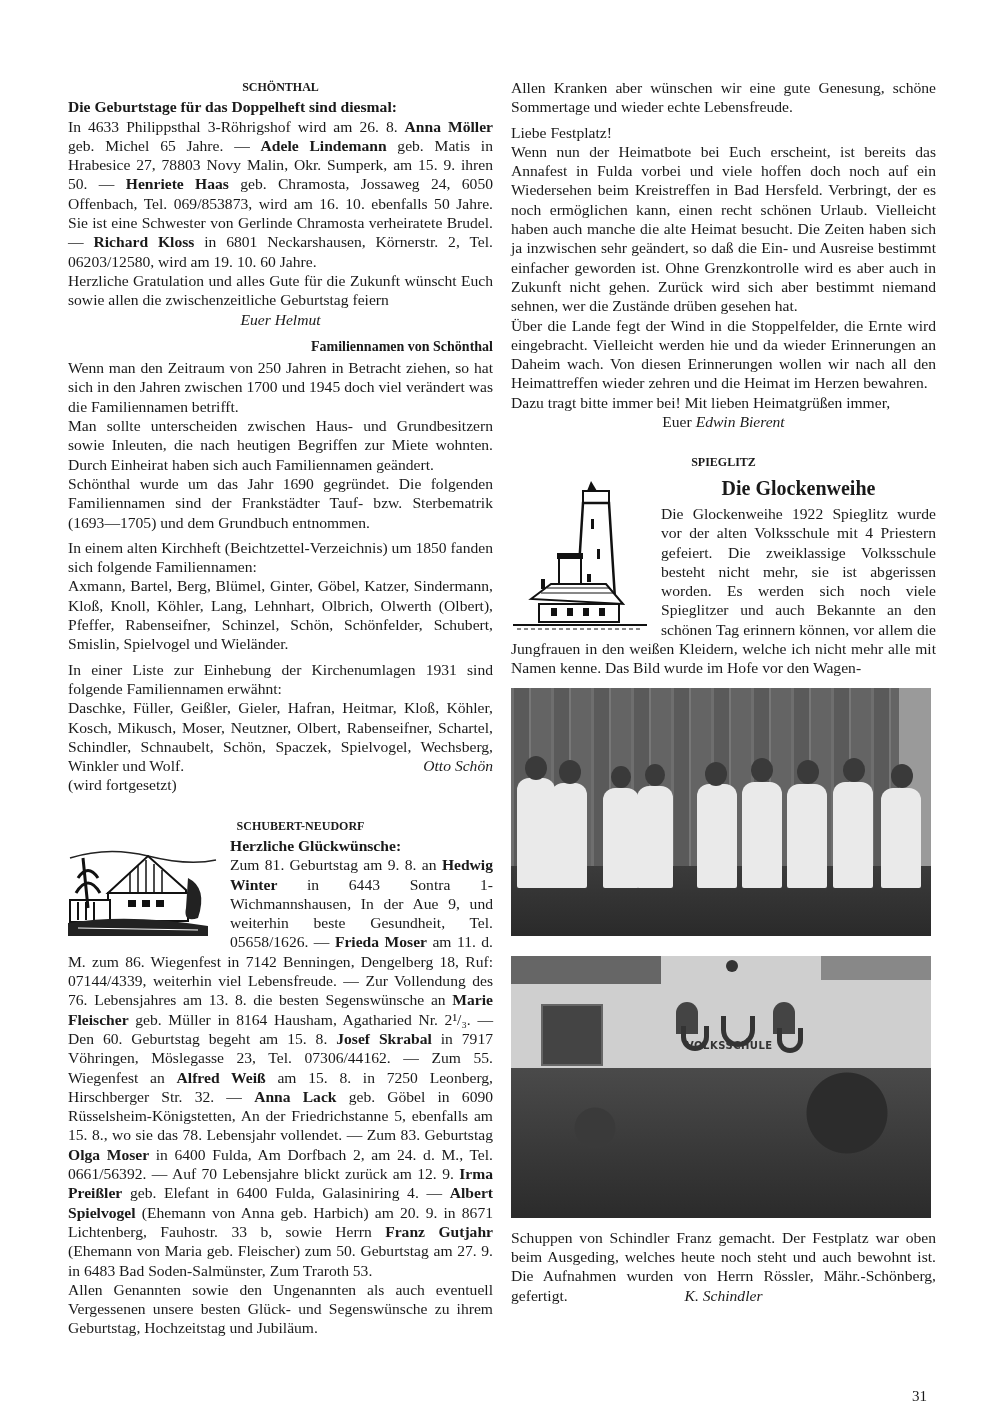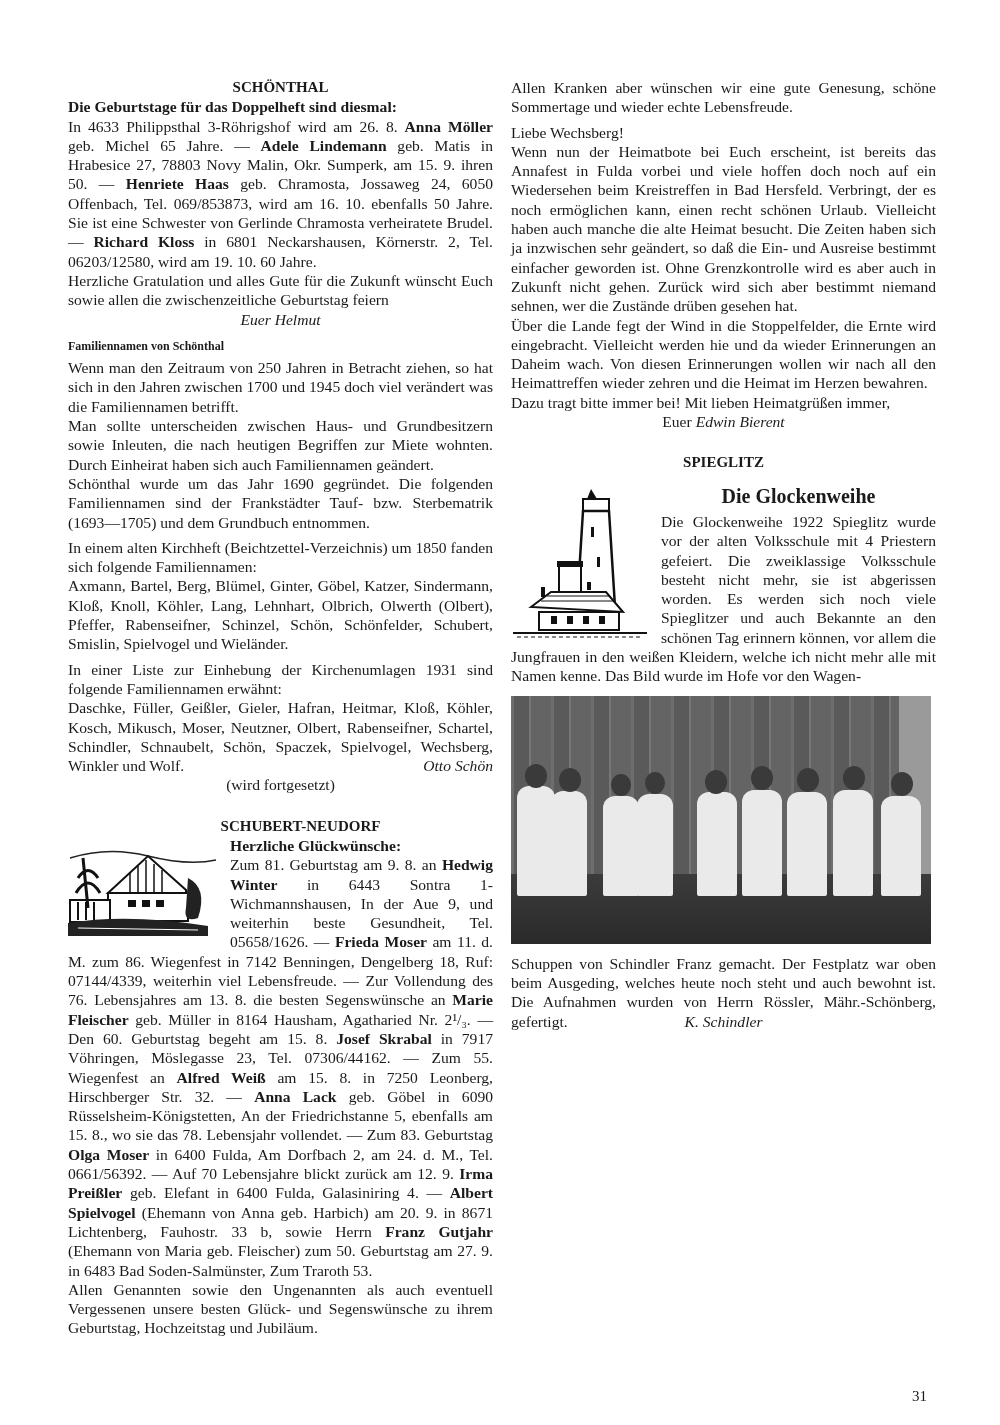--- a/index.html
+++ b/index.html
@@ -3,27 +3,27 @@
 <meta charset="utf-8">
 <style>
   html,body{margin:0;padding:0;background:#fff;}
   body{width:1000px;height:1425px;position:relative;overflow:hidden;
        font-family:"Liberation Serif","DejaVu Serif",serif;color:#1a1a1a;}
   .col{position:absolute;top:78px;width:425px;font-size:15.6px;line-height:19.3px;}
   .col.left{left:68px;}
   .col.right{left:511px;}
   p{margin:0;text-align:justify;}
   .gap{margin-top:6px;}
-  .sec{font-weight:bold;text-align:center;font-size:15px;margin:0;}
-  .subhead{font-weight:bold;text-align:left;font-size:12px;margin:8px 0 2px;}
+  .sec{font-weight:bold;text-align:center;font-size:12px;margin:0;}
+  .subhead{font-weight:bold;text-align:right;font-size:14px;margin:8px 0 2px;}
   .bold-lead{font-weight:bold;}
   b{font-weight:bold;}
   .sig{text-align:center;font-style:italic;}
   .sig .plain{font-style:normal;}
-  .center{text-align:center;}
+  .center{text-align:left;}
   .inline-sig{float:right;font-style:italic;}
   .figure-left{float:left;margin:2px 12px 2px 0;}
   .big-title{font-weight:bold;font-size:20px;text-align:center;margin:2px 0 6px;}
   .photo{position:relative;width:420px;background:#555;overflow:hidden;}
   .photo1{height:248px;margin-top:10px;
      background:
        repeating-linear-gradient(90deg,#6e6e6e 0 3px,#5a5a5a 3px 18px,#777 18px 20px,#646464 20px 40px);}
   .photo1 .floor{position:absolute;left:0;right:0;bottom:0;height:70px;background:linear-gradient(#3b3b3b,#2a2a2a);}
   .photo1 .people{position:absolute;left:6px;right:6px;top:60px;height:140px;}
   .person{position:absolute;background:#eaeaea;border-radius:12px 12px 2px 2px;}
@@ -96,30 +96,30 @@
       <path d="M10 90 L130 92" stroke="#fff" stroke-width="1"></path>
     </svg>
   </div>
   <p class="bold-lead">Herzliche Glückwünsche:</p>
   <p>Zum 81. Geburtstag am 9. 8. an <b>Hedwig Winter</b> in 6443 Sontra 1-Wichmannshausen, In der Aue 9, und weiterhin beste Gesundheit, Tel. 05658/1626. — <b>Frieda Moser</b> am 11. d. M. zum 86. Wiegenfest in 7142 Benningen, Dengelberg 18, Ruf: 07144/4339, weiterhin viel Lebensfreude. — Zur Vollendung des 76. Lebensjahres am 13. 8. die besten Segenswünsche an <b>Marie Fleischer</b> geb. Müller in 8164 Hausham, Agatharied Nr. 2¹/₃. — Den 60. Geburtstag begeht am 15. 8. <b>Josef Skrabal</b> in 7917 Vöhringen, Möslegasse 23, Tel. 07306/44162. — Zum 55. Wiegenfest an <b>Alfred Weiß</b> am 15. 8. in 7250 Leonberg, Hirschberger Str. 32. — <b>Anna Lack</b> geb. Göbel in 6090 Rüsselsheim-Königstetten, An der Friedrichstanne 5, ebenfalls am 15. 8., wo sie das 78. Lebensjahr vollendet. — Zum 83. Geburtstag <b>Olga Moser</b> in 6400 Fulda, Am Dorfbach 2, am 24. d. M., Tel. 0661/56392. — Auf 70 Lebensjahre blickt zurück am 12. 9. <b>Irma Preißler</b> geb. Elefant in 6400 Fulda, Galasiniring 4. — <b>Albert Spielvogel</b> (Ehemann von Anna geb. Harbich) am 20. 9. in 8671 Lichtenberg, Fauhostr. 33 b, sowie Herrn <b>Franz Gutjahr</b> (Ehemann von Maria geb. Fleischer) zum 50. Geburtstag am 27. 9. in 6483 Bad Soden-Salmünster, Zum Traroth 53.</p>
   <p>Allen Genannten sowie den Ungenannten als auch eventuell Vergessenen unsere besten Glück- und Segenswünsche zu ihrem Geburtstag, Hochzeitstag und Jubiläum.</p>
 </div>
 
 <div class="col right">
   <p>Allen Kranken aber wünschen wir eine gute Genesung, schöne Sommertage und wieder echte Lebensfreude.</p>
-  <p class="gap">Liebe Wechsberg!</p>
+  <p class="gap">Liebe Festplatz!</p>
   <p>Wenn nun der Heimatbote bei Euch erscheint, ist bereits das Annafest in Fulda vorbei und viele hoffen doch noch auf ein Wiedersehen beim Kreistreffen in Bad Hersfeld. Verbringt, der es noch ermöglichen kann, einen recht schönen Urlaub. Vielleicht haben auch manche die alte Heimat besucht. Die Zeiten haben sich ja inzwischen sehr geändert, so daß die Ein- und Ausreise bestimmt einfacher geworden ist. Ohne Grenzkontrolle wird es aber auch in Zukunft nicht gehen. Zurück wird sich aber bestimmt niemand sehnen, wer die Zustände drüben gesehen hat.</p>
   <p>Über die Lande fegt der Wind in die Stoppelfelder, die Ernte wird eingebracht. Vielleicht werden hie und da wieder Erinnerungen an Daheim wach. Von diesen Erinnerungen wollen wir nach all den Heimattreffen wieder zehren und die Heimat im Herzen bewahren.</p>
   <p>Dazu tragt bitte immer bei! Mit lieben Heimatgrüßen immer,</p>
   <p class="sig">
     <span class="plain">Euer</span>
     <span>Edwin Bierent</span>
   </p>
 
-  <h2 class="sec" style="margin-top:22px;margin-bottom:14px;">SPIEGLITZ</h2>
+  <h2 class="sec" style="margin-top:22px;margin-bottom:6px;">SPIEGLITZ</h2>
 
   <div class="figure-left" style="margin-top:0;">
     <svg class="sketch" width="138" height="155" viewBox="0 0 138 155">
       <polygon points="80,2 76,12 86,12" fill="#111"></polygon>
       <rect x="72" y="12" width="26" height="12" fill="#fff" stroke="#111" stroke-width="2"></rect>
       <polygon points="72,24 98,24 104,120 66,120" fill="#fff" stroke="#111" stroke-width="2.5"></polygon>
       <g fill="#111">
           <rect x="80" y="40" width="3" height="10"></rect>
           <rect x="86" y="70" width="3" height="10"></rect>
           <rect x="76" y="95" width="4" height="8"></rect>
@@ -164,18 +164,31 @@
       <div class="head" style="left:234px;top:10px;width:22px;height:24px;"></div>
       <div class="person" style="left:270px;top:36px;width:40px;height:104px;"></div>
       <div class="head" style="left:280px;top:12px;width:22px;height:24px;"></div>
       <div class="person" style="left:316px;top:34px;width:40px;height:106px;"></div>
       <div class="head" style="left:326px;top:10px;width:22px;height:24px;"></div>
       <div class="person" style="left:364px;top:40px;width:40px;height:100px;"></div>
       <div class="head" style="left:374px;top:16px;width:22px;height:24px;"></div>
     </div>
   </div>
 
+  <div class="photo photo2">
+    <div class="roof"></div>
+    <div class="roof2"></div>
+    <div class="dot"></div>
+    <div class="window"></div>
+    <div class="arch" style="left:165px;"></div>
+    <div class="arch" style="left:262px;"></div>
+    <div class="garland" style="left:170px;top:70px;width:18px;height:20px;"></div>
+    <div class="garland" style="left:210px;top:60px;width:24px;height:26px;"></div>
+    <div class="garland" style="left:266px;top:72px;width:16px;height:20px;"></div>
+    <div class="sign">VOLKSSCHULE</div>
+    <div class="crowd"></div>
+  </div>
 
   <p style="margin-top:10px;">Schuppen von Schindler Franz gemacht. Der Festplatz war oben beim Ausgeding, welches heute noch steht und auch bewohnt ist. Die Aufnahmen wurden von Herrn Rössler, Mähr.-Schönberg, gefertigt.</p>
   <p class="sig" style="margin-top:-19px;">K. Schindler</p>
 </div>
 
 <div class="page-number">31</div>
 
 </body></html>

